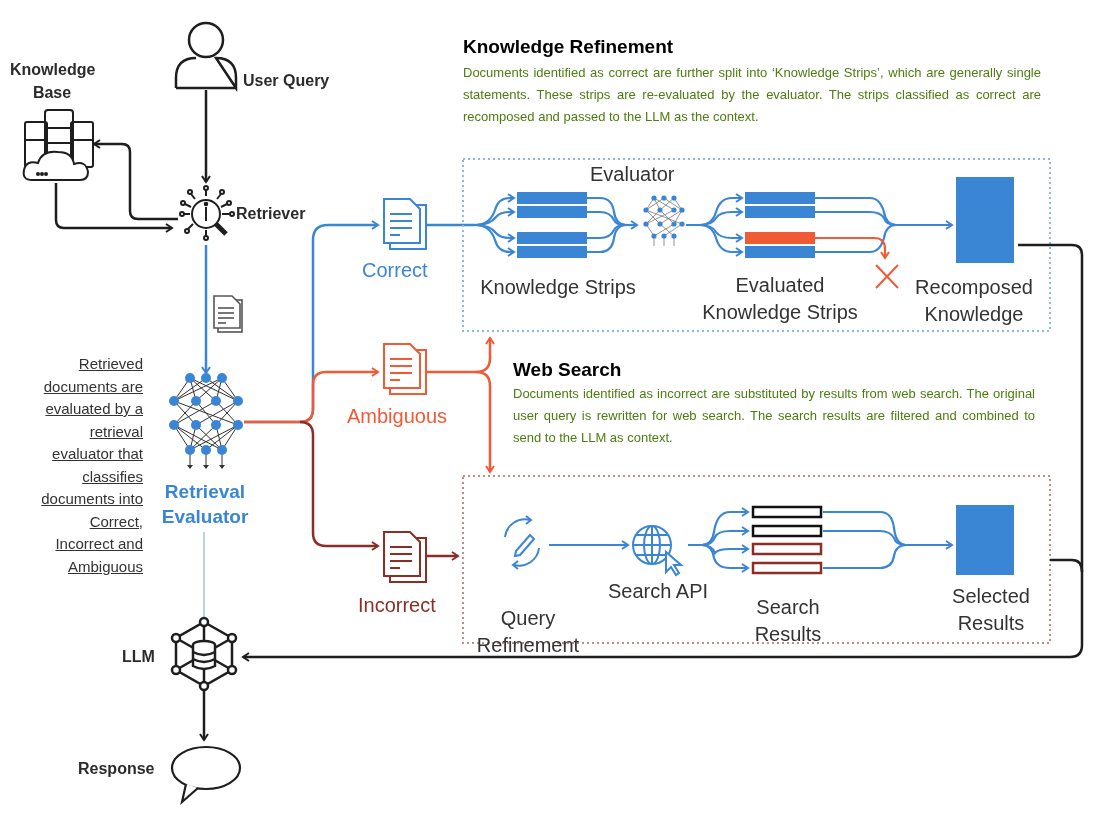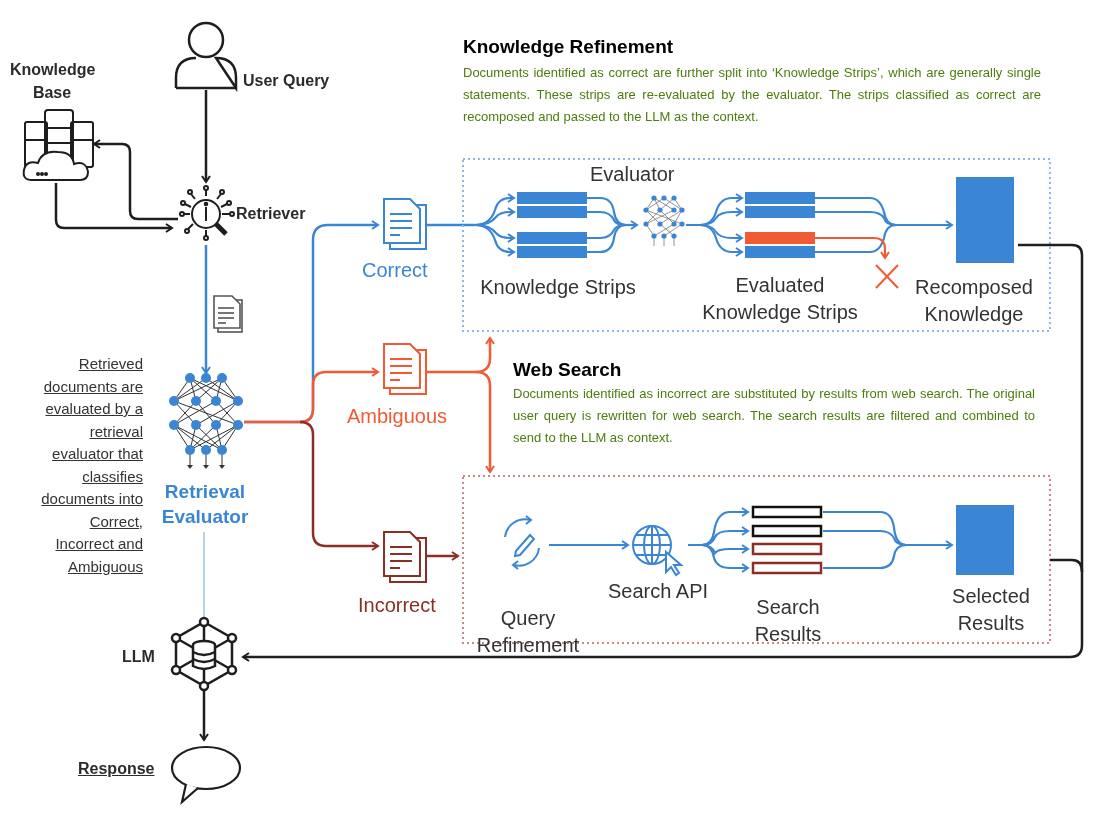--- a/index.html
+++ b/index.html
@@ -359,21 +359,21 @@
   <div>Incorrect and</div>
   <div>Ambiguous</div>
 </div>
 
 <div class="t" style="left:152px;top:479px;width:106px;text-align:center;font-weight:bold;font-size:19px;line-height:25px;color:#3a86d4;">
   <div>Retrieval</div>
   <div>Evaluator</div>
 </div>
 
 <div class="t bold-label" style="left:122px;top:648px;">LLM</div>
-<div class="t bold-label" style="left:78px;top:760px;text-decoration:underline;">Response</div>
+<div class="t bold-label" style="left:78px;top:760px;">Response</div>
 
 <div class="t blue" style="left:362px;top:259px;font-size:20px;">Correct</div>
 <div class="t orange" style="left:347px;top:405px;font-size:20px;">Ambiguous</div>
 <div class="t dred" style="left:358px;top:594px;font-size:20px;">Incorrect</div>
 
 <div class="t sec-title" style="left:463px;top:36px;">Knowledge Refinement</div>
 <div class="t para" style="left:463px;top:62px;width:578px;">Documents identified as correct are further split into ‘Knowledge Strips’, which are generally single statements. These strips are re-evaluated by the evaluator. The strips classified as correct are recomposed and passed to the LLM as the context.</div>
 <div class="t" style="left:590px;top:163px;font-size:20px;color:#333;">Evaluator</div>
 <div class="t node-label" style="left:468px;top:274px;width:180px;">
   <div>Knowledge Strips</div>

